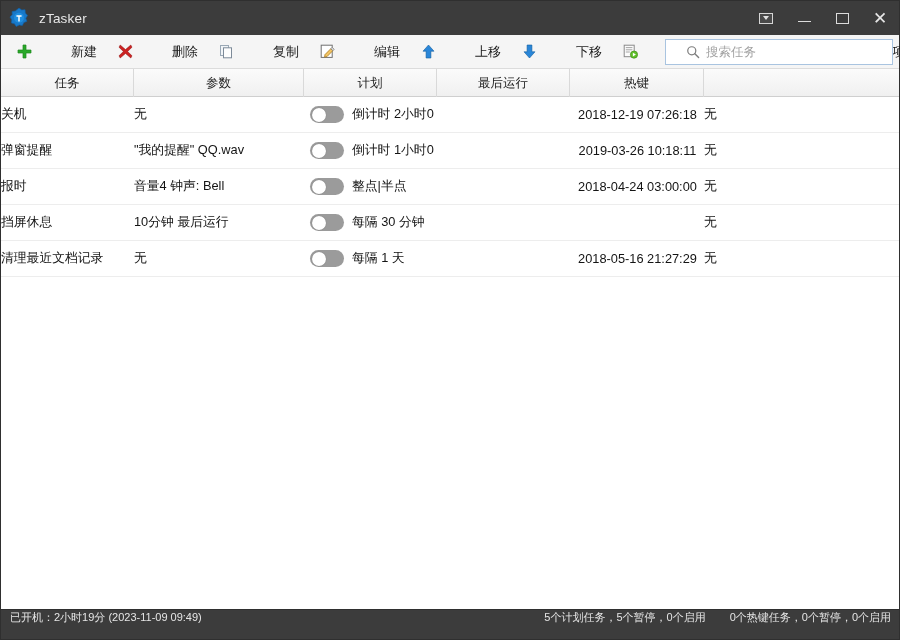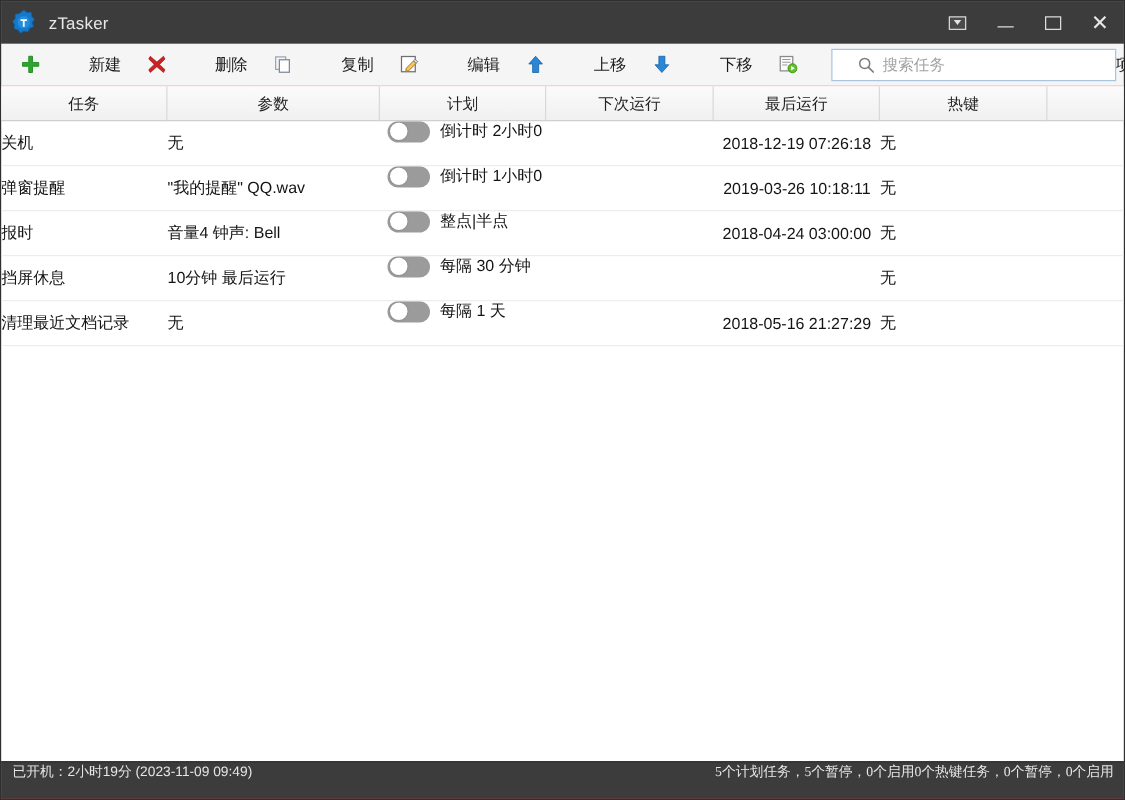--- a/index.html
+++ b/index.html
@@ -136,21 +136,21 @@
 
   
   .c-task   { width: 133px; flex: 0 0 133px; }
   .c-param  { width: 170px; flex: 0 0 170px; }
   .c-plan   { width: 133px; flex: 0 0 133px; }
   .c-next   { width: 134px; flex: 0 0 134px; }
   .c-last   { width: 133px; flex: 0 0 133px; }
   .c-key    { width: 134px; flex: 0 0 134px; }
   .c-end    { width: 61px;  flex: 1 1 auto; }
 
-  .plan-cell { display: flex; align-items: flex-start; padding-left: 6px; }
+  .plan-cell { display: flex; align-items: center; padding-left: 6px; }
   .toggle {
     width: 34px; height: 17px;
     border-radius: 9px;
     background: #9b9b9b;
     position: relative;
     flex: 0 0 34px;
     margin-right: 8px;
     cursor: pointer;
   }
   .toggle .knob {
@@ -166,21 +166,21 @@
     height: 30px; flex: 0 0 30px;
     background: #3c3c3c;
     display: flex; align-items: flex-start;
     color: #e6e6e6; font-size: 11px;
     position: relative;
     border-top: 1px solid #2f2f2f;
   }
   .status-left { margin-left: 9px; }
   .status-right {
     position: absolute; right: 8px;
-    display: flex; gap: 0; font-family: Liberation Serif, serif;
+    display: flex; gap: 24px;
   }
 
   
   .gear-logo { width: 22px; height: 22px; display:block; }
 </style>
 </head>
 <body>
 
 <div class="app">
 
@@ -314,21 +314,20 @@
       <input class="search-input" type="text" placeholder="搜索任务" style="">
     </div>
   </div>
 
   <div class="table-wrap">
 
     <div class="thead">
       <div class="th c-task">任务</div>
       <div class="th c-param">参数</div>
       <div class="th c-plan">计划</div>
-      <div class="th c-next">下次运行</div>
       <div class="th c-last">最后运行</div>
       <div class="th c-key">热键</div>
       <div class="th c-end"></div>
     </div>
 
     <div id="rows">
         <div class="row">
           <div class="cell c-task left">关机</div>
           <div class="cell c-param left">无</div>
           <div class="cell c-plan plan-cell">

